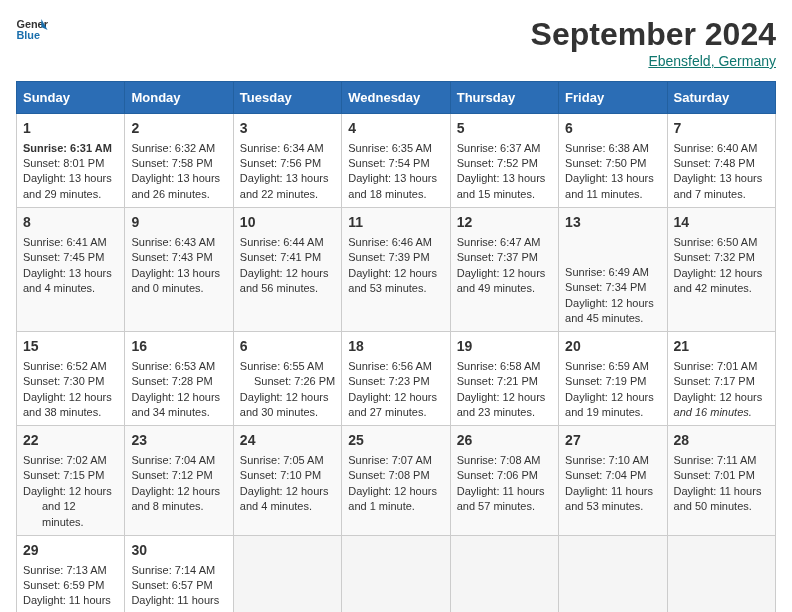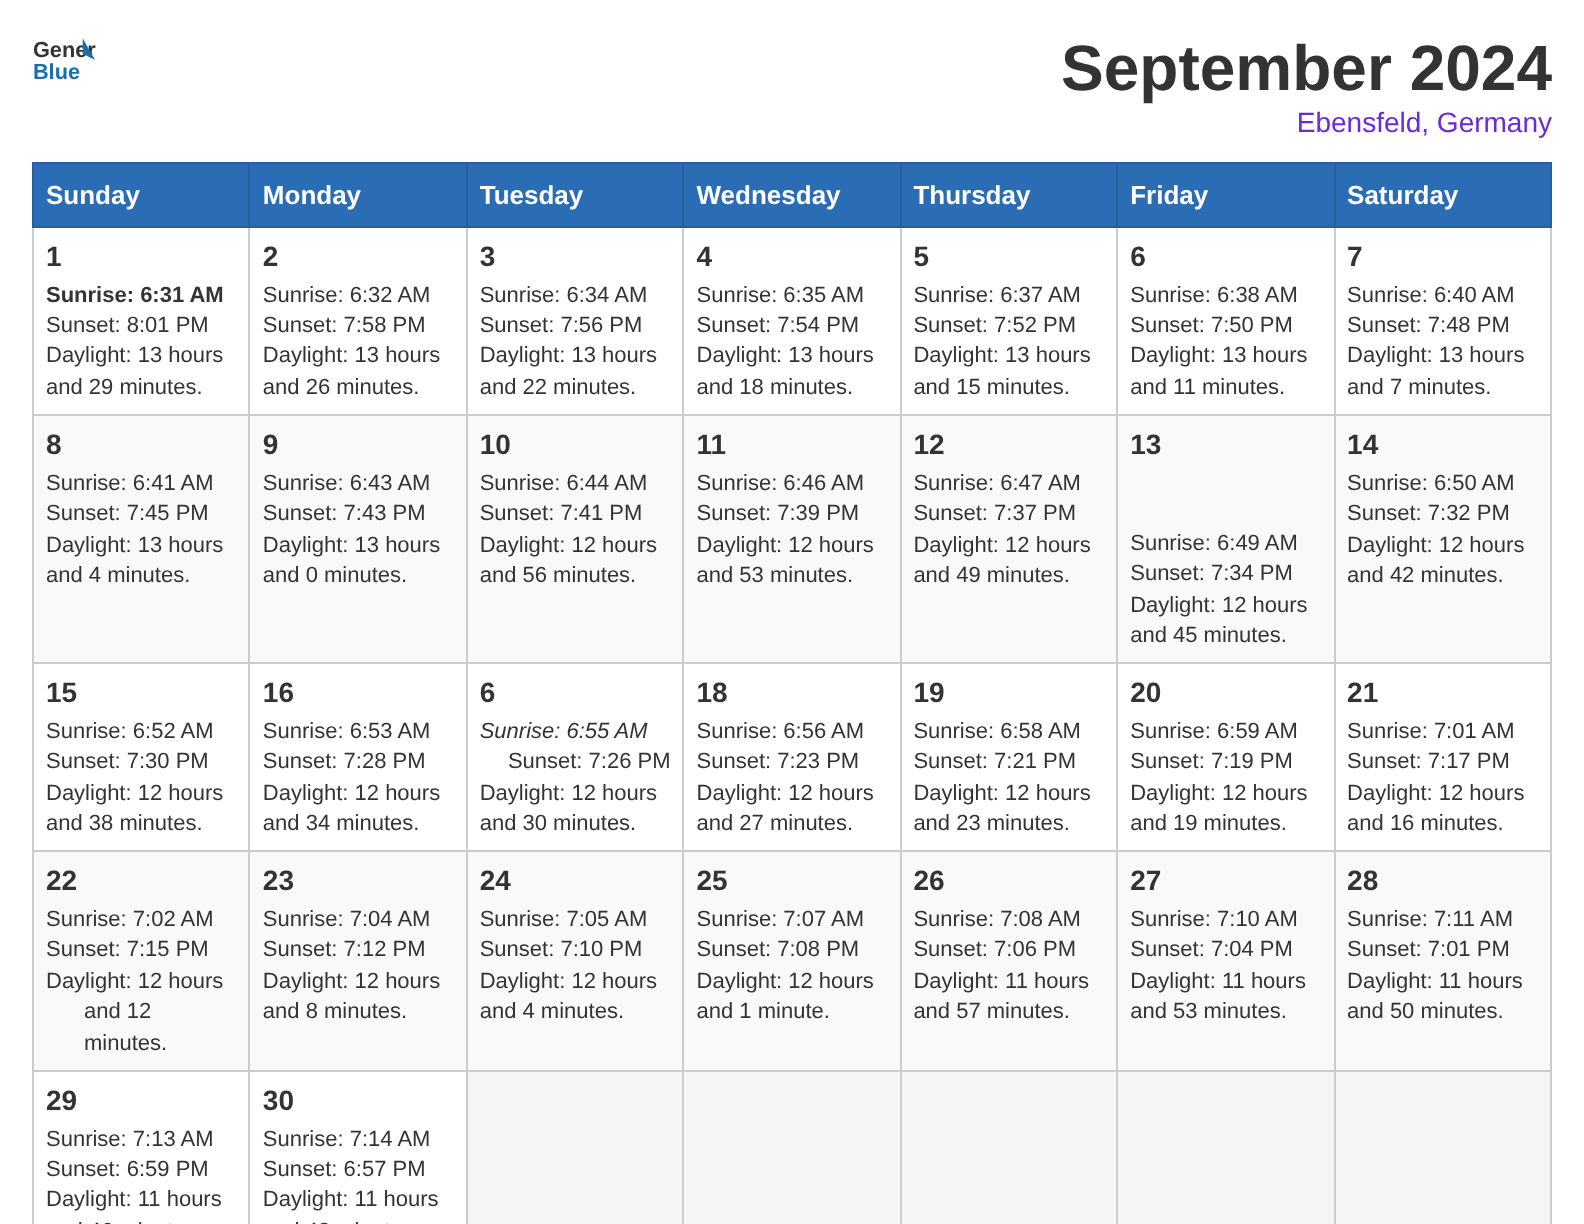--- a/index.html
+++ b/index.html
@@ -28,21 +28,22 @@
     .title-block {
       text-align: right;
     }
     .month-title {
       font-size: 32px;
       font-weight: bold;
       color: #333;
     }
     .location {
       font-size: 14px;
-      color: #6d28d9;
+      color: #0f766e;
+      text-decoration: underline;
     }
     table {
       width: 100%;
       border-collapse: collapse;
       font-size: 11px;
     }
     thead th {
       background-color: #2b6db5;
       color: #fff;
       font-weight: bold;
@@ -215,21 +216,21 @@
         </td>
         <td>
           <span class="day-num">16</span>
           <span style="display: block;">Sunrise: 6:53 AM</span>
           <span style="display: block;">Sunset: 7:28 PM</span>
           <span style="display: block;">Daylight: 12 hours</span>
           <span style="display: block;">and 34 minutes.</span>
         </td>
         <td>
           <span class="day-num">6</span>
-          <span style="display: block; font-style: italic;">Sunrise: 6:55 AM</span>
+          <span style="display: block;">Sunrise: 6:55 AM</span>
           <span style="display: block; text-align: right;">Sunset: 7:26 PM</span>
           <span style="display: block;">Daylight: 12 hours</span>
           <span style="display: block;">and 30 minutes.</span>
         </td>
         <td>
           <span class="day-num">18</span>
           <span style="display: block;">Sunrise: 6:56 AM</span>
           <span style="display: block;">Sunset: 7:23 PM</span>
           <span style="display: block;">Daylight: 12 hours</span>
           <span style="display: block;">and 27 minutes.</span>
@@ -246,21 +247,21 @@
           <span style="display: block;">Sunrise: 6:59 AM</span>
           <span style="display: block;">Sunset: 7:19 PM</span>
           <span style="display: block;">Daylight: 12 hours</span>
           <span style="display: block;">and 19 minutes.</span>
         </td>
         <td>
           <span class="day-num">21</span>
           <span style="display: block;">Sunrise: 7:01 AM</span>
           <span style="display: block;">Sunset: 7:17 PM</span>
           <span style="display: block;">Daylight: 12 hours</span>
-          <span style="display: block;">and 16 minutes.</span>
+          <span style="display: block; font-style: italic;">and 16 minutes.</span>
         </td>
       </tr>
       <tr>
         <td>
           <span class="day-num">22</span>
           <span style="display: block;">Sunrise: 7:02 AM</span>
           <span style="display: block;">Sunset: 7:15 PM</span>
           <span style="display: block;">Daylight: 12 hours</span>
           <span style="display: block; margin-left: 19px;">and 12 minutes.</span>
         </td>

